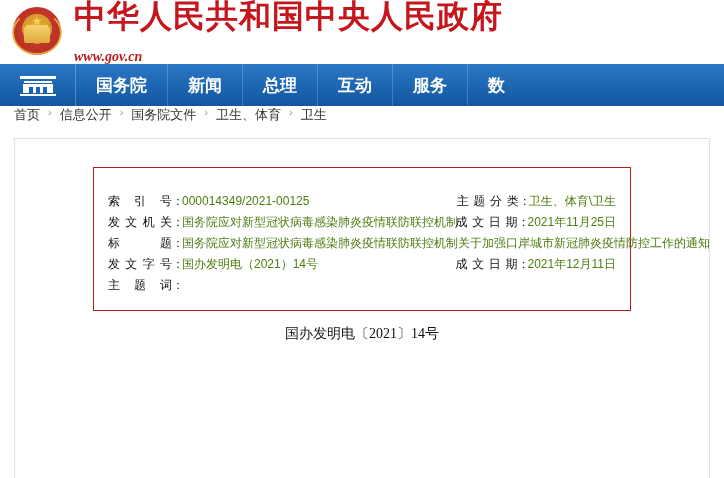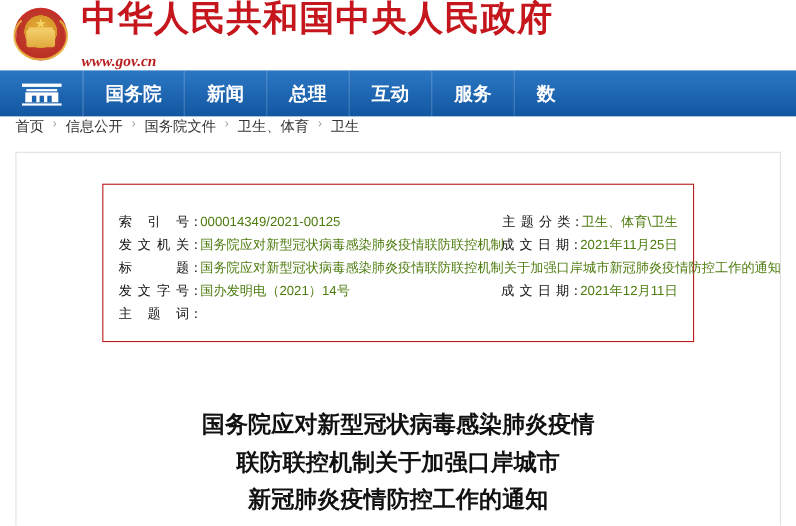--- a/index.html
+++ b/index.html
@@ -280,22 +280,17 @@
       <div class="meta-row">
         <div class="meta-left">
           <span class="mlabel">主题词</span>
           <span class="mcolon">：</span>
           <span class="mval"></span>
         </div>
       </div>
 
     </div>
 
-    <div class="doc-title">
-      <span class="tl">国务院应对新型冠状病毒感染肺炎疫情</span>
-      <span class="tl">联防联控机制关于加强口岸城市</span>
-      <span class="tl">新冠肺炎疫情防控工作的通知</span>
-    </div>
 
     <div class="doc-number">国办发明电〔2021〕14号</div>
 
   </div>
 </div>
 
 </body></html>

